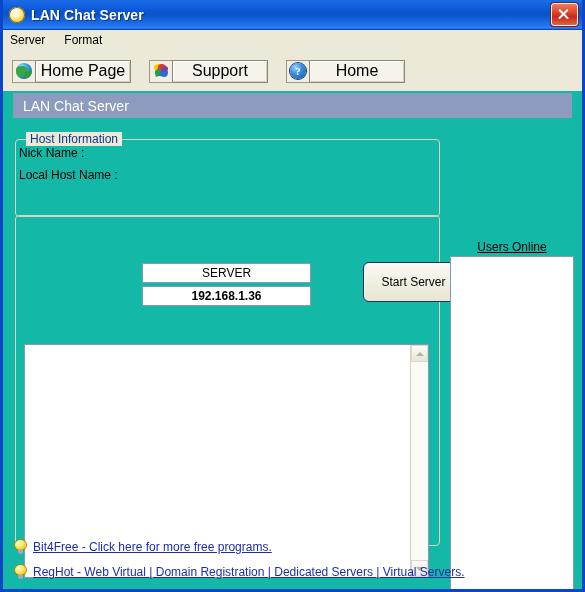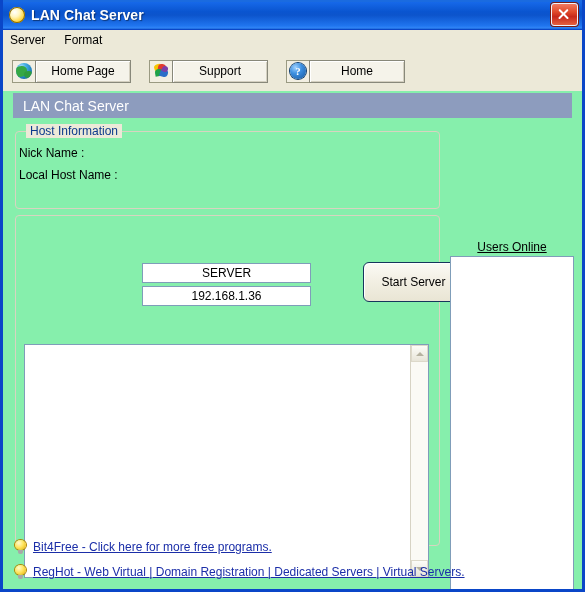--- a/index.html
+++ b/index.html
@@ -11,21 +11,21 @@
     font-family: "Liberation Sans", sans-serif;
     -webkit-font-smoothing: none;
   }
 
   
   #app-window {
     position: relative;
     width: 585px;
     height: 592px;
     box-sizing: border-box;
-    background: #86efac;
+    background: #14b8a6;
     border: 3px solid #0a46c8;
     border-top: none;
     overflow: hidden;
   }
 
   
   #title-bar {
     position: relative;
     height: 29px;
     background: linear-gradient(to bottom,
@@ -128,21 +128,21 @@
     align-items: center;
     justify-content: center;
     cursor: pointer;
   }
   .tool-label-btn {
     min-width: 96px;
     height: 23px;
     box-sizing: border-box;
     border: 1px solid #88887a;
     background: #f5f3ea;
-    font-size: 12px;
+    font-size: 16px;
     color: #000;
     display: flex;
     align-items: center;
     justify-content: center;
     cursor: pointer;
     box-shadow: inset 1px 1px 0 #ffffff, inset -1px -1px 0 #d4d0c0;
   }
 
   .ico-globe {
     width: 16px; height: 16px; border-radius: 50%;
@@ -196,21 +196,21 @@
     height: 440px;
   }
 
   
   .group-panel {
     position: absolute;
     border: 1px solid #d8d4c0;
     border-radius: 4px;
     background: transparent;
   }
-  #host-panel  { left: 12px; top: 13px;  width: 423px; height: 76px; }
+  #host-panel  { left: 12px; top: 21px;  width: 423px; height: 76px; }
   #chat-panel  { left: 12px; top: 97px;  width: 423px; height: 329px; }
 
   .group-legend {
     position: absolute;
     top: -8px;
     left: 10px;
     background: #ece9d8;
     padding: 0 4px;
     font-size: 12px;
     color: #0c3a8c;
@@ -231,21 +231,21 @@
     border: 1px solid #7f9db9;
     background: #ffffff;
     font-family: "Liberation Sans", sans-serif;
     font-size: 12px;
     color: #000;
     text-align: center;
     padding: 0;
     outline: none;
   }
   #inp-nick { left: 139px; top: 145px; width: 169px; height: 20px; }
-  #inp-host { left: 139px; top: 168px; width: 169px; height: 20px; }
+  #inp-host { left: 139px; top: 168px; width: 169px; height: 20px; font-weight: bold; }
 
   #start-server-button {
     position: absolute;
     left: 325px; top: 144px;
     width: 101px; height: 40px;
     box-sizing: border-box;
     border: 1px solid #16365c;
     border-radius: 6px;
     background: linear-gradient(to bottom, #fbfaf5 0%, #f2efe3 48%, #e9e5d4 100%);
     font-family: "Liberation Sans", sans-serif;

